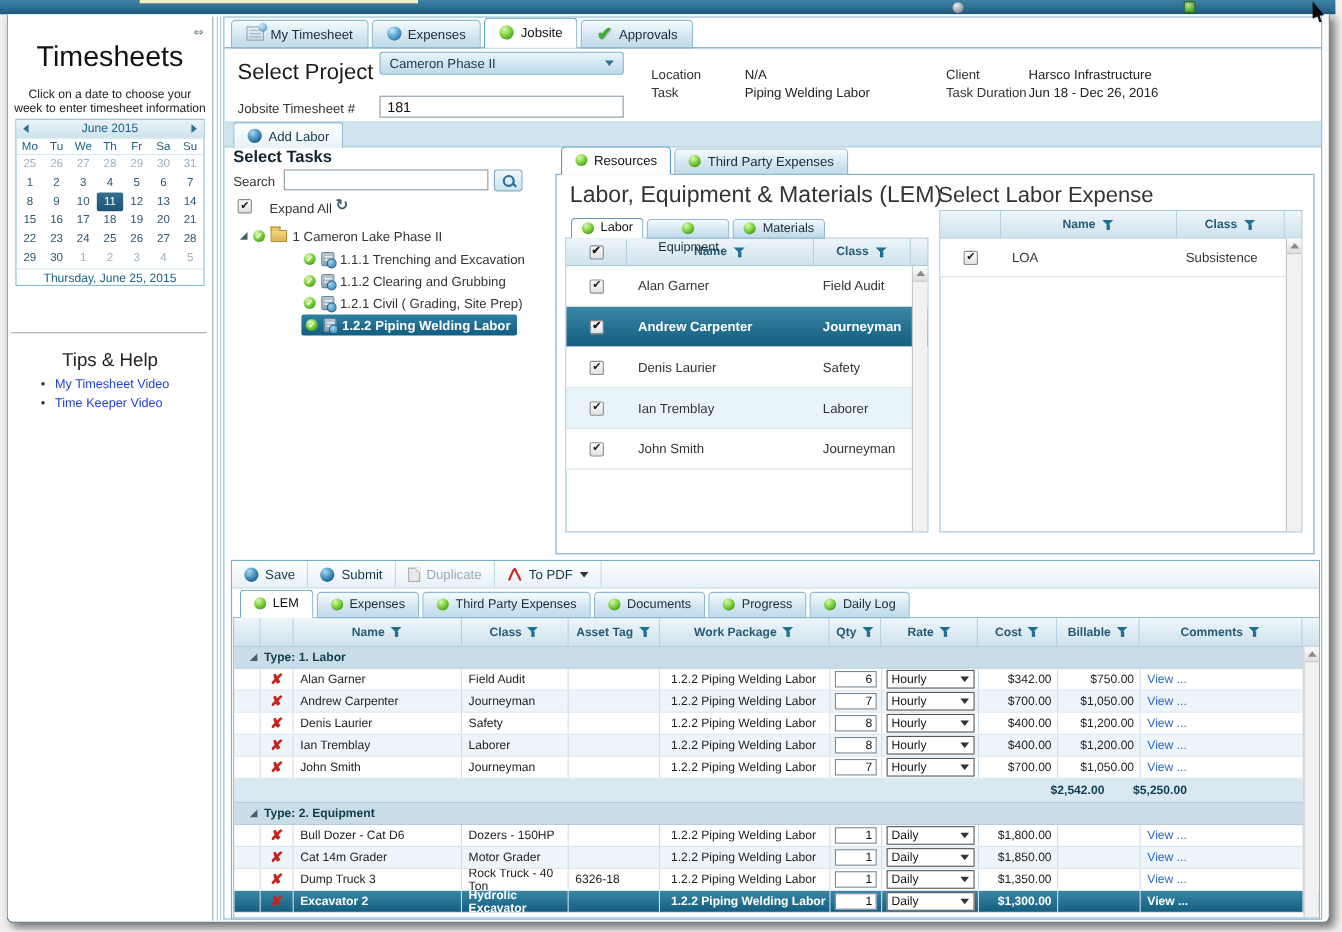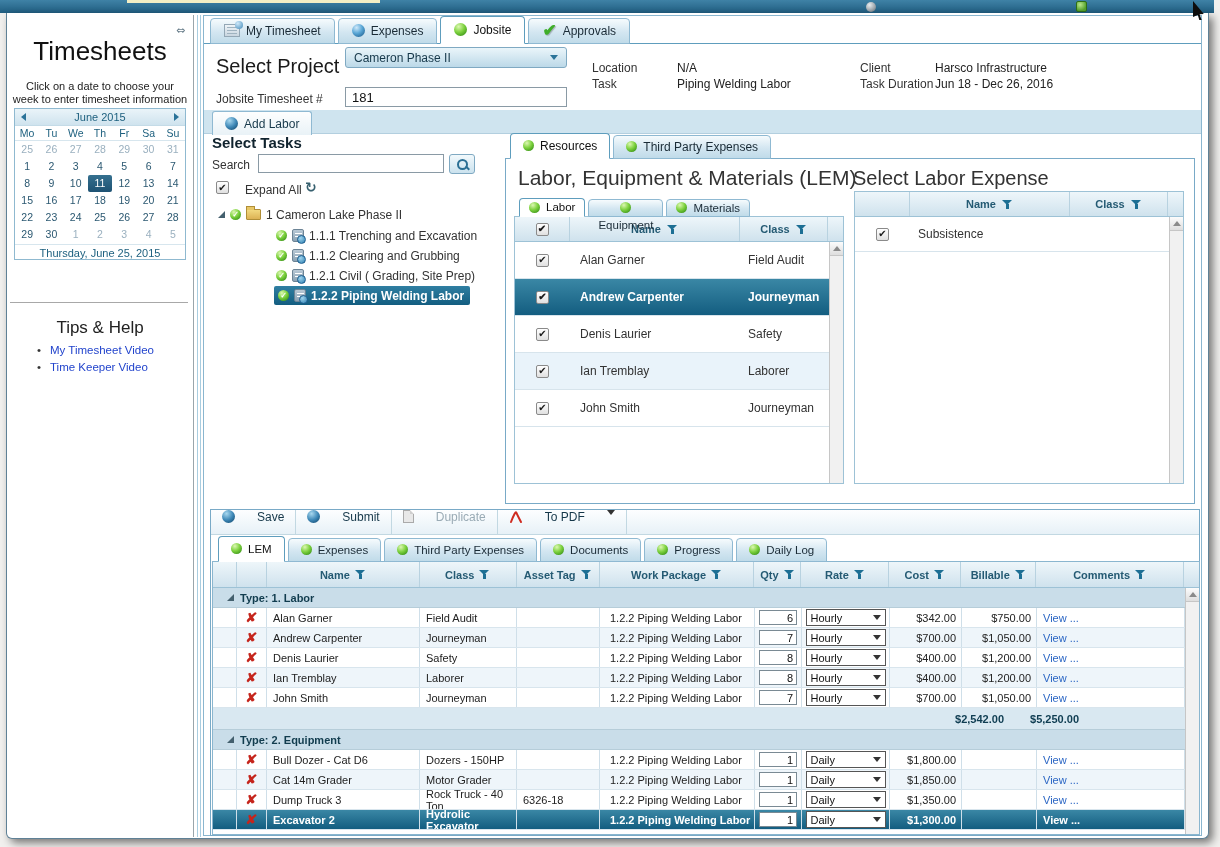--- a/index.html
+++ b/index.html
@@ -113,21 +113,21 @@
   .lhead>div { display:flex; align-items:center; justify-content:center; gap:6px; height:100%; border-right:1px solid #b8d2e0; }
   .lrow { display:flex; height:37px; align-items:center; font-size:12px; color:#333; border-bottom:1px solid #d7e4ec; background:#fff; cursor:pointer; }
   .lrow>div { display:flex; align-items:center; height:100%; }
   .lrow.alt { background:#e9f3fa; }
   .lrow.sel { background:linear-gradient(#3a87a5,#135d80); color:#fff; font-weight:bold; }
   .scrollcol { position:absolute; width:14px; background:#f1f1f1; border-left:1px solid #c6c6c6; }
   .scrollup { height:14px; background:linear-gradient(#fcfcfc,#dedede); border-bottom:1px solid #c6c6c6; display:flex; align-items:center; justify-content:center; cursor:pointer; }
 
   
   .toolbar { position:absolute; display:flex; height:25px; background:linear-gradient(#fdfeff,#e7f1f7); border-bottom:1px solid #c2d8e2; font-size:12px; color:#16384a; }
-  .tbtn { display:flex; gap:22px; padding:0 11px; border-right:1px solid #c2d8e2; cursor:pointer; }
+  .tbtn { display:flex; align-items:center; gap:6px; padding:0 11px; border-right:1px solid #c2d8e2; cursor:pointer; }
   .tbtn.disabled { color:#9aabb5; cursor:default; }
 
   
   .gridbox { position:absolute; left:212px; top:561px; width:988px; height:274px; border:1px solid #8ab6cf; background:#fff; overflow:hidden; }
   .ghead { display:flex; height:26px; background:linear-gradient(#eef6fa,#cfe2ed); border-bottom:1px solid #9dc2d6; font-size:11px; font-weight:bold; color:#245a73; }
   .ghead>div { display:flex; align-items:center; justify-content:center; gap:5px; border-right:1px solid #b8d2e0; height:100%; }
   .grow { display:flex; height:20px; border-bottom:1px solid #d8e5ed; background:#fff; font-size:11px; color:#222; align-items:stretch; }
   .grow>div { border-right:1px solid #cfdfe9; display:flex; align-items:center; overflow:hidden; }
   .grow.alt { background:#eef5fa; }
   .grow.gsel { background:linear-gradient(#3a87a5,#135d80); color:#fff; font-weight:bold; }
@@ -440,20 +440,23 @@
       <div style="width:98px;">
           <span>Class</span>
           <span class="funnel"></span>
         </div>
       <div style="width:15px;border-right:none;"></div>
     </div>
     <div class="lrow" style="height:35px;">
       <div style="width:55px;justify-content:center;">
           <span class="cb"></span>
         </div>
+      <div style="width:160px;padding-left:10px;">
+          <span>LOA</span>
+        </div>
       <div style="width:98px;padding-left:8px;">
           <span>Subsistence</span>
         </div>
     </div>
     <div class="scrollcol" style="right:0;top:25px;bottom:0;">
       <div class="scrollup">
           <span class="sup"></span>
         </div>
     </div>
   </div>

